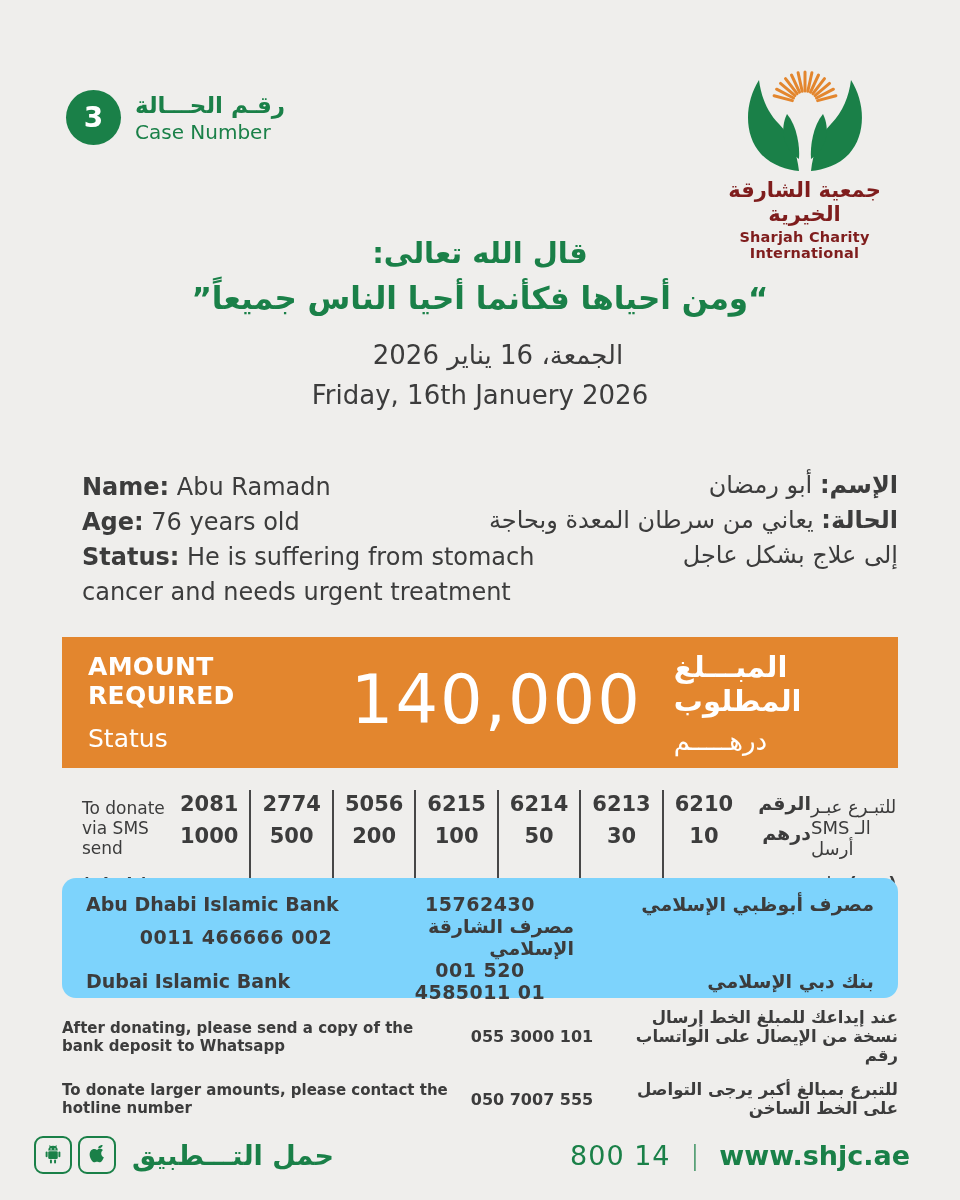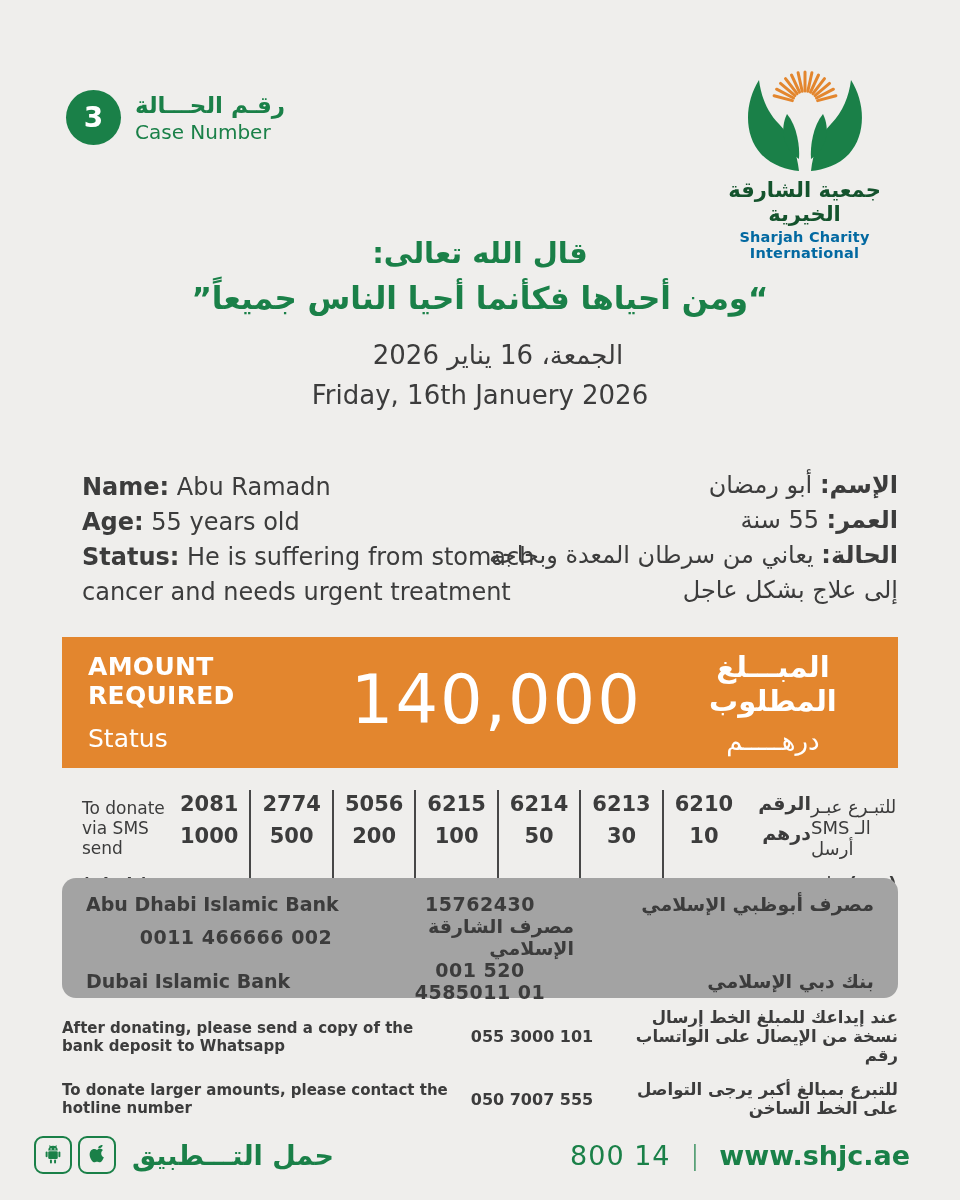--- a/index.html
+++ b/index.html
@@ -17,22 +17,22 @@
     width:55px; height:55px; border-radius:50%; background:#1a8048;
     color:#fff; font-size:28px; font-weight:bold;
     display:flex; align-items:center; justify-content:center;
   }
   .badge-labels { margin-left:14px; color:#1a8048; }
   .badge-ar { font-size:23px; font-weight:bold; direction:rtl; text-align:left; }
   .badge-en { font-size:20px; font-weight:500; margin-top:2px; }
 
   #logo { position:absolute; right:48px; top:58px; width:215px; text-align:center; }
   #logo svg { display:block; margin:0 auto; }
-  .logo-ar { color:#14532d; font-size:21px; font-weight:bold; direction:rtl; margin-top:2px;text-align:center; }
-  .logo-en { color:#0369a1; font-size:14.5px; font-weight:bold; margin-top:3px; letter-spacing:0.2px; }
+  .logo-ar { color:#7f1d1d; font-size:21px; font-weight:bold; direction:rtl; margin-top:2px;text-align:center; }
+  .logo-en { color:#7f1d1d; font-size:14.5px; font-weight:bold; margin-top:3px; letter-spacing:0.2px; }
 
   
   #quote { position:absolute; left:0; right:0; top:236px; text-align:center; color:#1a8048; direction:rtl; }
   .quote-intro { font-size:29px; font-weight:bold; }
   .quote-verse { font-size:31px; font-weight:bold; margin-top:10px; }
   #dates { position:absolute; left:0; right:0; top:340px; text-align:center; color:#3c3c3c; }
   .date-ar { font-size:26px; direction:rtl;padding-left:36px; }
   .date-en { font-size:26px; margin-top:10px; }
 
   
@@ -42,42 +42,42 @@
 
   
   #banner {
     position:absolute; left:62px; right:62px; top:637px; height:131px;
     background:#e3862e; color:#fff; display:flex; align-items:center; padding:0 26px;gap:32px;
   }
   .banner-left { width:262px; }
   .banner-l1 { font-size:25px; font-weight:bold; letter-spacing:0.3px; }
   .banner-l2 { font-size:25px; margin-top:14px; }
   .banner-amount { flex:1; text-align:center; font-size:67px; font-weight:normal; letter-spacing:2px; padding-bottom:6px; }
-  .banner-right { width:225px; direction:rtl; text-align:center; }
+  .banner-right { width:225px; direction:rtl; text-align:left; }
   .banner-r1 { font-size:29px; font-weight:bold; }
   .banner-r2 { font-size:26px; margin-top:8px; }
 
   
   #sms { position:absolute; left:82px; right:62px; top:790px; display:flex; justify-content:space-between; }
   .sms-en { width:235px; font-size:17px; padding-top:8px; }
   .sms-en .line2 { margin-top:17px; }
   .sms-table { display:flex; align-items:stretch; }
   .sms-cell { padding:2px 11px; text-align:center; font-weight:bold; font-size:21px; }
   .sms-cell + .sms-cell { border-left:2px solid #474747; }
   .sms-num { margin-bottom:8px; }
   .sms-label-cell { padding:2px 0 2px 14px; direction:rtl; text-align:right; font-weight:bold; font-size:19px; }
   .sms-label-cell div + div, .sms-cell .sms-amt { }
   .sms-label-cell .sms-num { margin-bottom:8px; }
   .sms-ar { width:235px; direction:rtl; text-align:left; font-size:18px; padding-top:6px; }
   .sms-ar .line2 { margin-top:14px; }
 
   
   #banks {
     position:absolute; left:62px; right:62px; top:878px; height:120px;
-    background:#a3a3a3; border-radius:14px; padding:15px 24px;
+    background:#7dd3fc; border-radius:14px; padding:15px 24px;
     display:flex; flex-direction:column; justify-content:space-between;
   }
   .bank-row { display:grid; grid-template-columns:300px 1fr 300px; align-items:center; }
   .bank-en { font-size:19px; font-weight:bold; }
   .bank-acct { font-size:19px; font-weight:bold; text-align:center; letter-spacing:0.5px; }
   .bank-ar { font-size:19px; font-weight:bold; direction:rtl; }
 
   
   #notes { position:absolute; left:62px; right:62px; top:1008px; }
   .note-row { display:grid; grid-template-columns:395px 150px 1fr; align-items:center; margin-bottom:15px; }
@@ -146,28 +146,27 @@
     <div class="quote-verse">“ومن أحياها فكأنما أحيا الناس جميعاً”</div>
   </div>
 
   <div id="dates">
     <div class="date-ar">الجمعة، 16 يناير 2026</div>
     <div class="date-en">Friday, 16th Januery 2026</div>
   </div>
 
   <div id="info-en">
     <div><span class="b">Name:</span> <span>Abu Ramadn</span></div>
-    <div><span class="b">Age:</span> <span>55 years old</span></div>
+    <div><span class="b">Age:</span> <span>76 years old</span></div>
     <div><span class="b">Status:</span> <span>He is suffering from stomach</span></div>
     <div>cancer and needs urgent treatment</div>
   </div>
 
   <div id="info-ar">
     <div><span class="b">الإسم:</span> <span>أبو رمضان</span></div>
-    <div><span class="b">العمر:</span> <span>55 سنة</span></div>
     <div><span class="b">الحالة:</span> <span>يعاني من سرطان المعدة وبحاجة</span></div>
     <div>إلى علاج بشكل عاجل</div>
   </div>
 
   <div id="banner">
     <div class="banner-left">
       <div class="banner-l1">AMOUNT REQUIRED</div>
       <div class="banner-l2">Status</div>
     </div>
     <div class="banner-amount">140,000</div>

